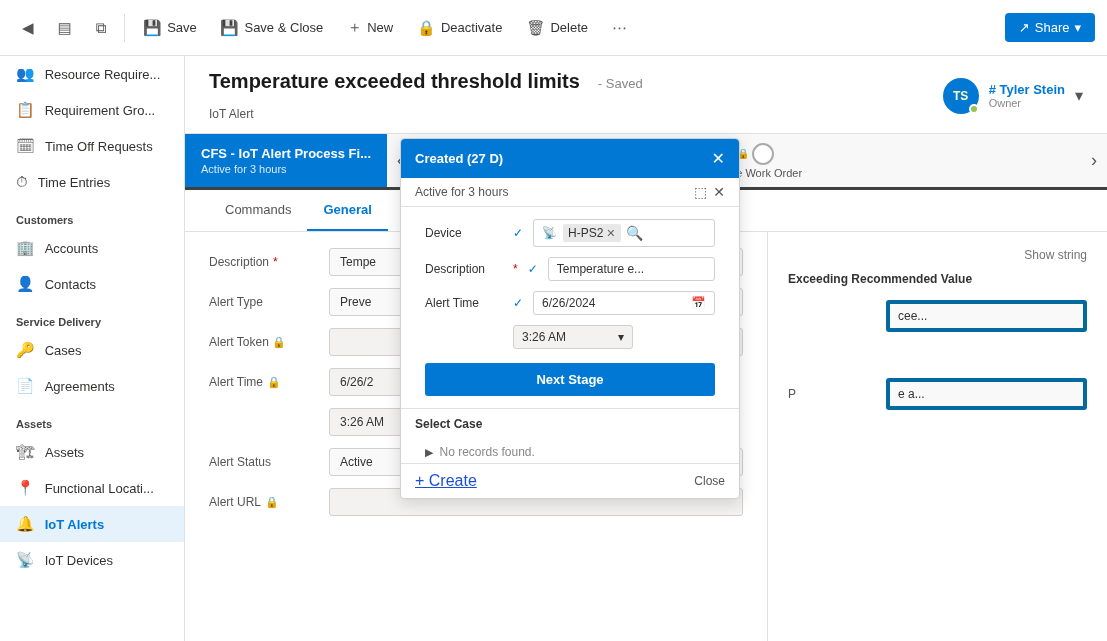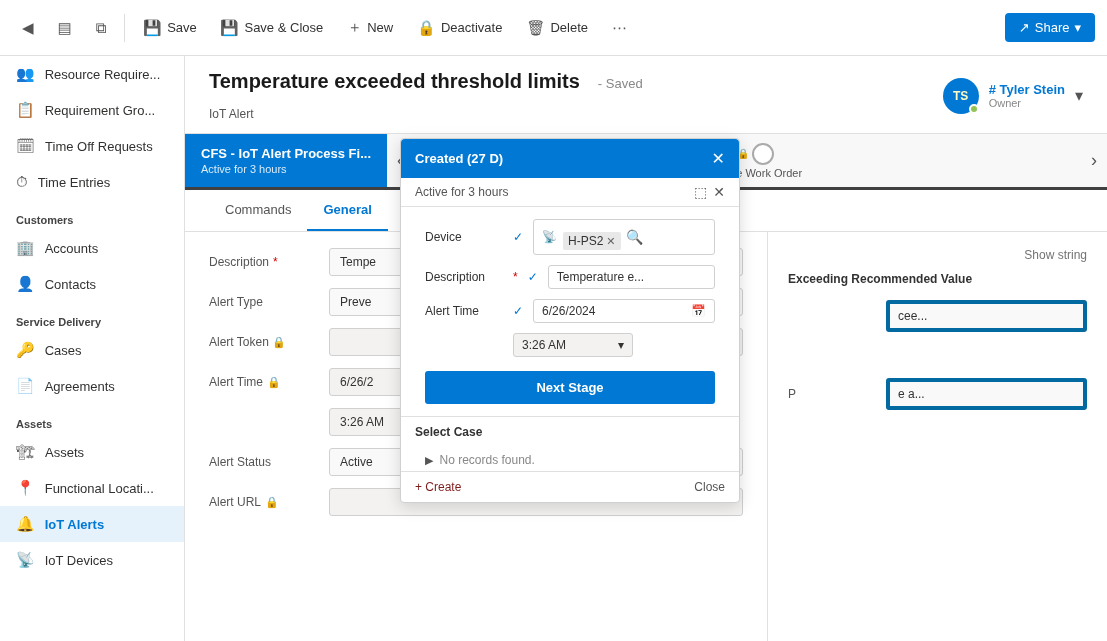--- a/index.html
+++ b/index.html
@@ -130,21 +130,21 @@
     .popup-field { display: flex; align-items: center; gap: 8px; }
     .popup-field-label { font-size: 12px; color: #333; width: 80px; flex-shrink: 0; }
     .popup-field-check { font-size: 12px; color: #0078d4; margin-right: 2px; }
     .popup-field-value {
       flex: 1; border: 1px solid #d0d0d0; border-radius: 3px;
       padding: 4px 8px; font-size: 12px; color: #333;
       display: flex; align-items: center; gap: 6px; background: #fff;
     }
     .popup-device-tag {
       background: #e8e8e8; border-radius: 2px; padding: 2px 5px;
-      font-size: 12px; display: flex; align-items: center; gap: 3px; margin-top: 8px;
+      font-size: 12px; display: flex; align-items: center; gap: 3px;
     }
     .popup-tag-x { cursor: pointer; font-size: 11px; color: #666; }
     .popup-search-icon { font-size: 14px; color: #555; cursor: pointer; }
     .popup-date-field {
       flex: 1; border: 1px solid #d0d0d0; border-radius: 3px;
       padding: 4px 8px; font-size: 12px; color: #333;
       display: flex; align-items: center; justify-content: space-between; background: #fff;
     }
     .popup-time-field {
       flex: 1; border: 1px solid #d0d0d0; border-radius: 3px;
@@ -162,22 +162,22 @@
     }
     .no-records-row {
       padding: 6px 14px 4px 24px; font-size: 12px; color: #888; display: flex; align-items: center; gap: 6px;
     }
     .no-records-arrow { font-size: 11px; color: #555; }
     .popup-footer {
       display: flex; align-items: center; justify-content: space-between;
       padding: 8px 14px; border-top: 1px solid #e0e0e0;
     }
     .popup-create-btn {
-      background: none; border: none; cursor: pointer; font-size: 12px; color: #7f1d1d;
-      display: flex; align-items: center; gap: 4px;
+      background: none; border: none; cursor: pointer; font-size: 16px; color: #1d4ed8;
+      display: flex; align-items: center; gap: 4px; text-decoration: underline;
     }
     .popup-close-footer-btn {
       background: none; border: none; cursor: pointer; font-size: 12px; color: #555;
     }
 
     
     .form-area {
       flex: 1; overflow-y: auto; background: #fff; display: flex; flex-direction: column;
     }
     .form-tabs {

